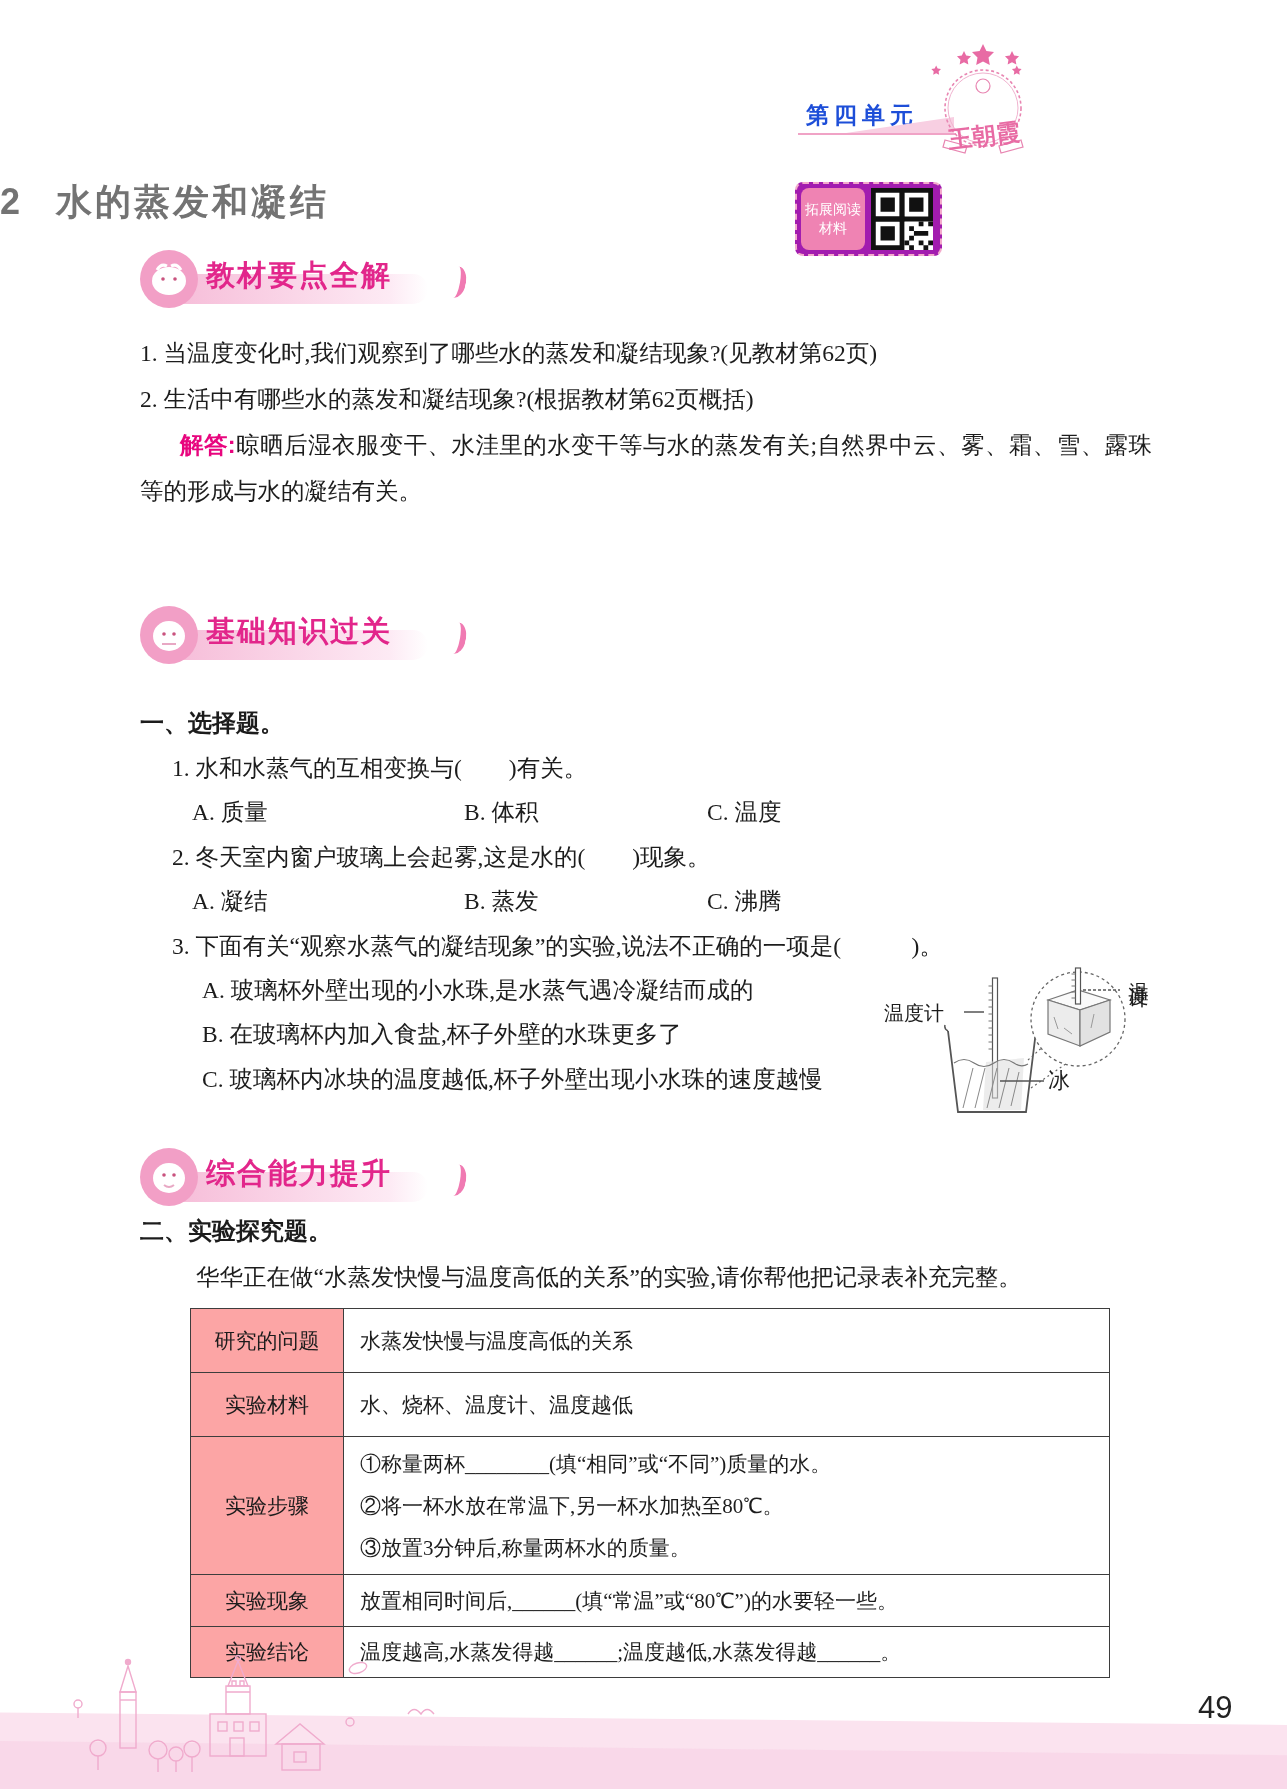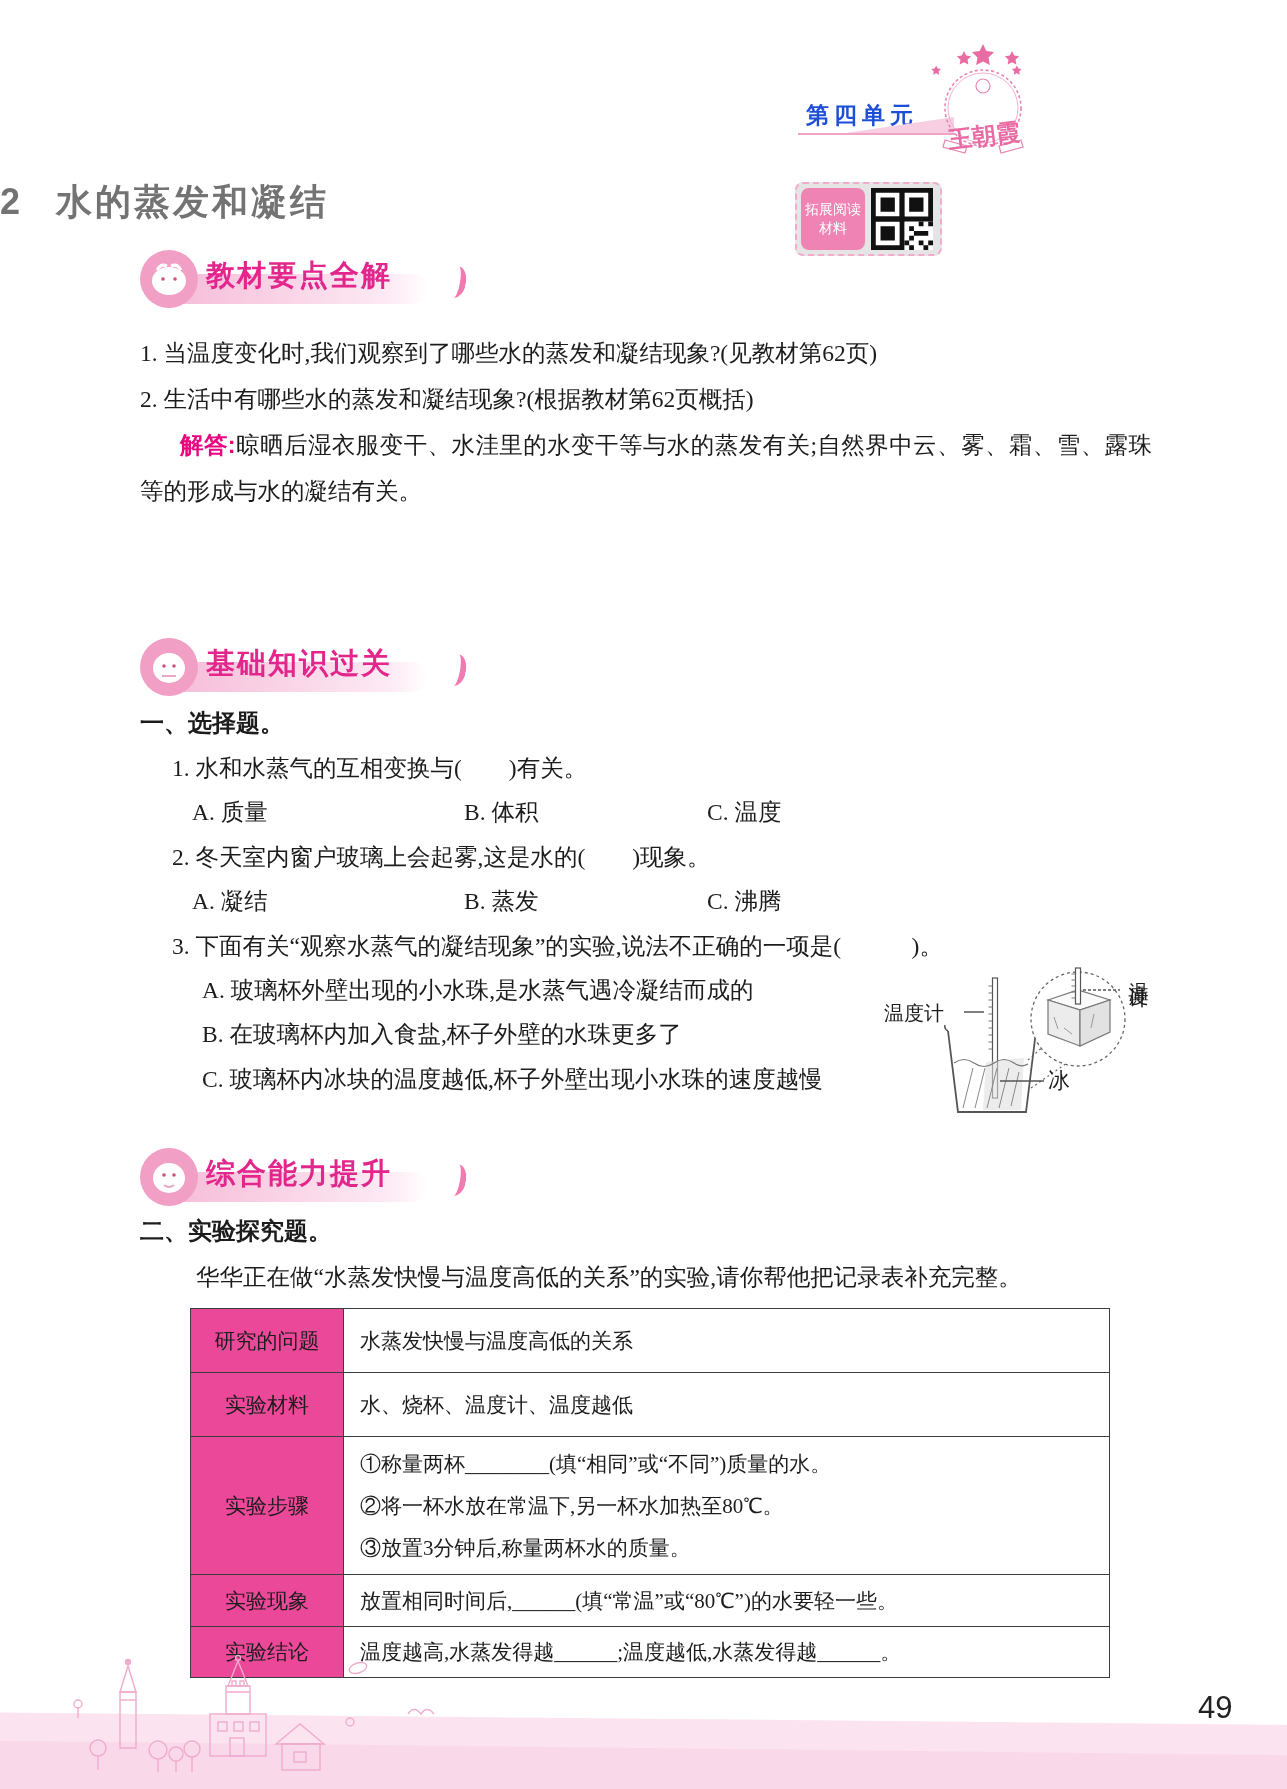--- a/index.html
+++ b/index.html
@@ -16,21 +16,21 @@
   .stamp-name{position:absolute;left:944px;top:120px;width:80px;text-align:center;font-size:24px;
               font-weight:bold;color:#e86ba4;transform:rotate(-7deg);font-family:"Liberation Serif",serif;}
 
   
   .page-title{position:absolute;left:0;top:178px;width:1170px;text-align:left;
               font-family:"Liberation Sans",sans-serif;font-weight:bold;font-size:36px;
               letter-spacing:3px;word-spacing:20px;color:#737373;}
 
   
   .qr-box{position:absolute;left:795px;top:182px;width:147px;height:74px;border:2px dashed #f3aacb;
-          border-radius:8px;background:#e5e5e5;display:flex;align-items:center;gap:6px;padding:4px;box-sizing:border-box;}
+          border-radius:8px;background:#a21caf;display:flex;align-items:center;gap:6px;padding:4px;box-sizing:border-box;}
   .qr-pill{width:64px;height:62px;border-radius:8px;background:#ef83b3;color:#fff;
            font-family:"Liberation Sans",sans-serif;font-size:14px;text-align:center;
            display:flex;flex-direction:column;justify-content:center;line-height:19px;}
   .qr-code{width:62px;height:62px;}
 
   
   .sec{position:absolute;left:140px;height:64px;width:400px;}
   .sec-band{position:absolute;left:30px;top:26px;width:258px;height:30px;border-radius:16px;
             background:linear-gradient(90deg,#f6bcd8 0%,#fdeaf4 85%,#ffffff 100%);}
   .sec-icon{position:absolute;left:0;top:2px;width:58px;height:58px;border-radius:50%;background:#f29fc6;}
@@ -58,21 +58,21 @@
   .dg-label-right{position:absolute;left:1126px;top:966px;font-size:20px;writing-mode:vertical-rl;
                   letter-spacing:3px;height:100px;}
 
   
   .exp-heading{position:absolute;left:140px;top:1208px;font-family:"Liberation Sans",sans-serif;
                font-weight:bold;font-size:24px;height:46px;line-height:46px;}
   .exp-intro{position:absolute;left:196px;top:1254px;font-size:23.5px;height:46px;line-height:46px;white-space:nowrap;}
   .exp-table{position:absolute;left:190px;top:1308px;width:920px;border-collapse:collapse;
              font-size:21px;}
   .exp-table td{border:1.5px solid #3d3d3d;vertical-align:middle;}
-  .exp-table .hcell{width:150px;background:#ec4899;text-align:center;}
+  .exp-table .hcell{width:150px;background:#fca5a5;text-align:center;}
   .exp-table .ccell{padding:4px 10px 4px 16px;}
   .r66{height:64px;} .r140{height:138px;} .r52{height:52px;} .r51{height:51px;}
   .step{line-height:42px;white-space:nowrap;}
 
   
   .band1{position:absolute;left:0;top:1700px;width:1287px;height:89px;background:#fbe3ef;
          clip-path:polygon(0 14%,100% 28%,100% 100%,0 100%);}
   .band2{position:absolute;left:0;top:1700px;width:1287px;height:89px;background:#f8d4e7;opacity:.75;
          clip-path:polygon(0 46%,100% 62%,100% 100%,0 100%);}
   .footer-art{position:absolute;left:58px;top:1652px;width:440px;height:134px;}
@@ -135,21 +135,21 @@
     <div class="sec-title">教材要点全解</div>
     <div class="sec-tail"></div>
   </div>
 
   <div class="qa-block">
     <div class="line46">1. 当温度变化时,我们观察到了哪些水的蒸发和凝结现象?(见教材第62页)</div>
     <div class="line46">2. 生活中有哪些水的蒸发和凝结现象?(根据教材第62页概括)</div>
     <div class="answer"><span class="ans-label">解答:</span><span>晾晒后湿衣服变干、水洼里的水变干等与水的蒸发有关;自然界中云、雾、霜、雪、露珠等的形成与水的凝结有关。</span></div>
   </div>
 
-  <div class="sec" style="top:636px">
+  <div class="sec" style="top:604px">
     <div class="sec-band"></div>
     <div class="sec-icon">
       <svg viewBox="0 0 58 58" width="58" height="58">
         <ellipse cx="29" cy="30" rx="16" ry="15" fill="#fff"></ellipse>
         <circle cx="24" cy="28" r="1.8" fill="#c9537f"></circle>
           <circle cx="34" cy="28" r="1.8" fill="#c9537f"></circle>
         <path d="M22 38 h14" stroke="#e8a8c4" stroke-width="2" fill="none"></path>
       </svg>
     </div>
     <div class="sec-title">基础知识过关</div>

